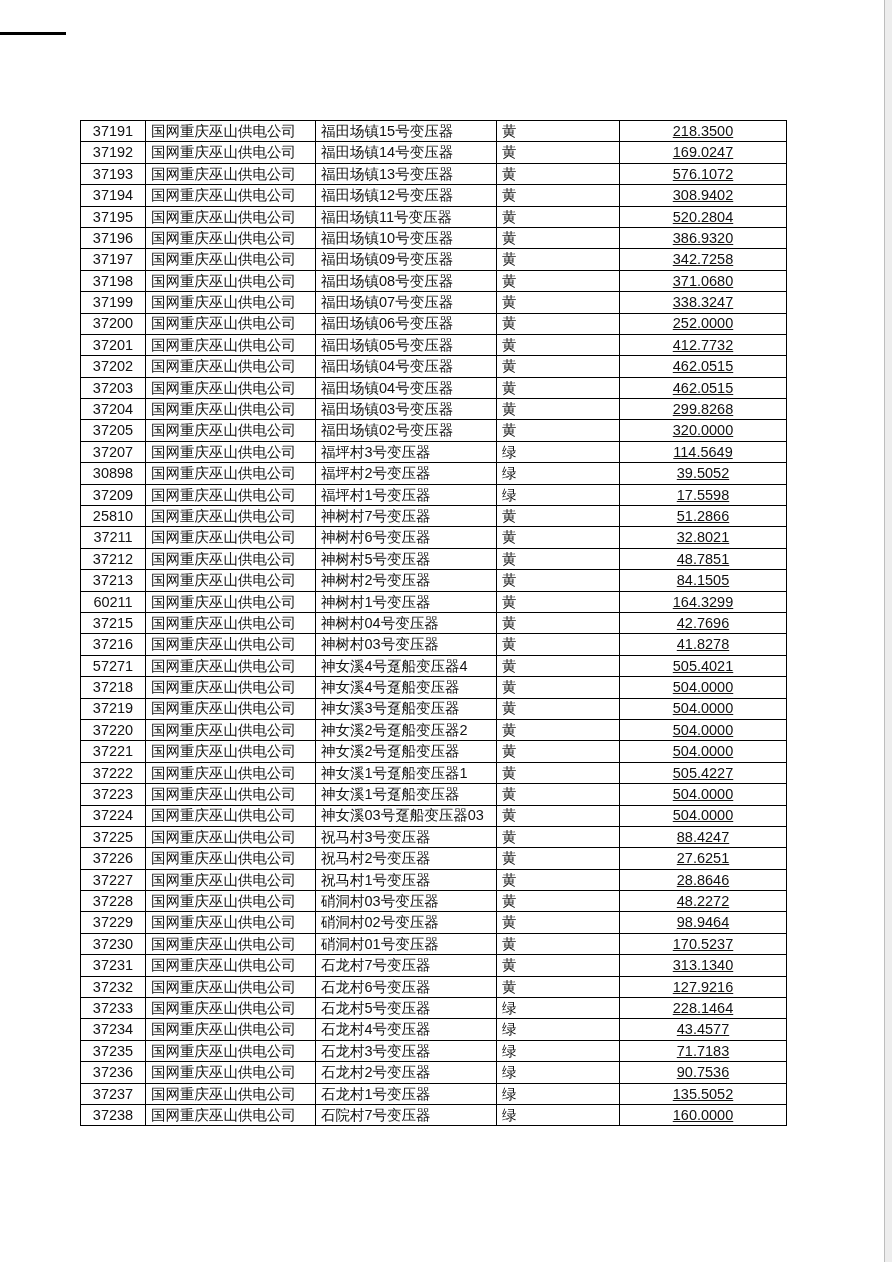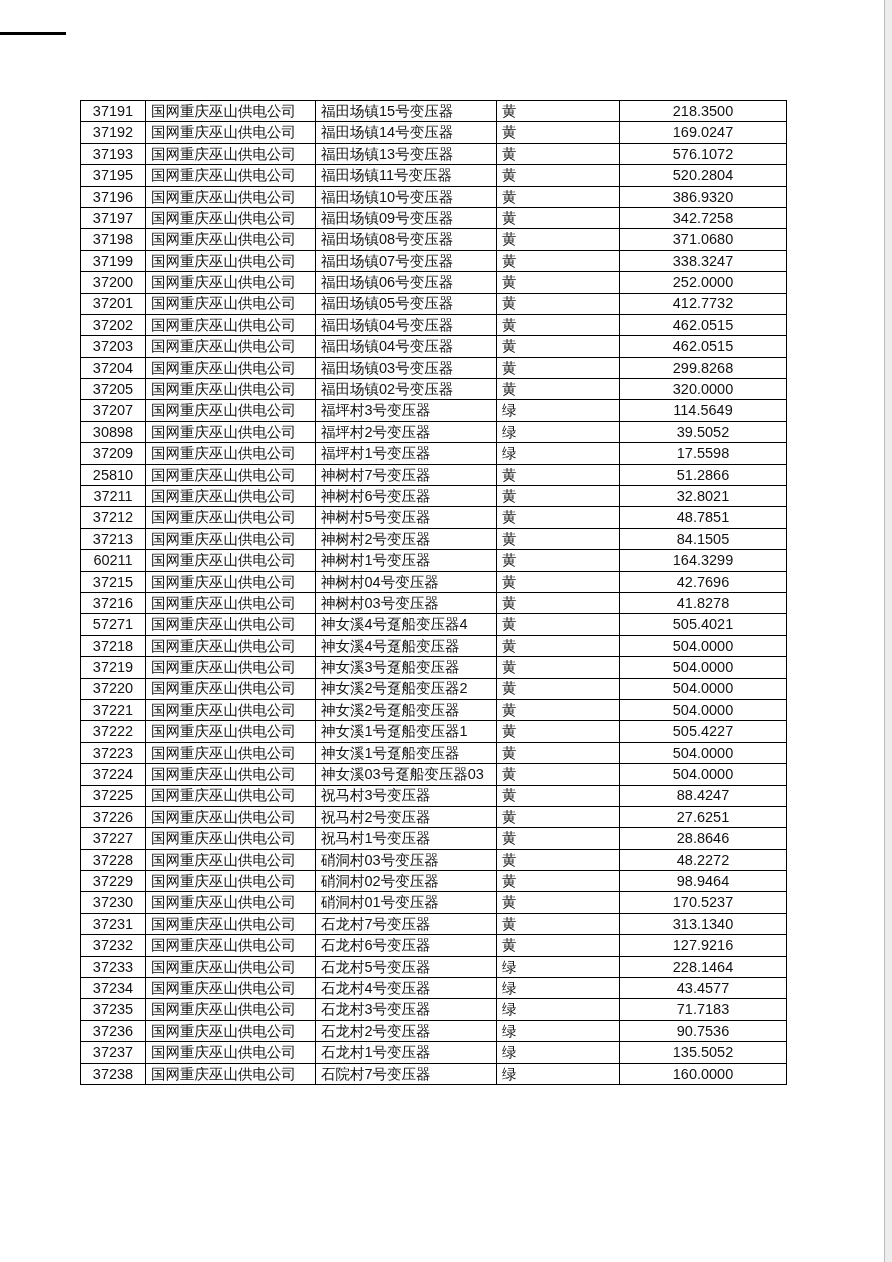--- a/index.html
+++ b/index.html
@@ -28,41 +28,41 @@
     right: 0;
     top: 0;
     width: 7px;
     height: 100%;
     background: #ededed;
     border-left: 1px solid #bdbdbd;
   }
   table.data-table {
     position: absolute;
     left: 80px;
-    top: 100px;
+    top: 120px;
     border-collapse: collapse;
     table-layout: fixed;
     width: 706px;
   }
   table.data-table td {
     border: 1px solid #000000;
     height: 21.4px;
     box-sizing: border-box;
     padding: 0 5px;
     font-size: 14.5px;
     line-height: 1;
     color: #111111;
     white-space: nowrap;
     overflow: hidden;
   }
   .col-id      { width: 65px; }
   .col-company { width: 170px; }
   .col-device  { width: 181px; }
   .col-status  { width: 123px; }
-  .col-value   { width: 167px; }
+  .col-value   { width: 167px; text-decoration: underline; }
   .align-center { text-align: center; }
   .align-left   { text-align: left; }
 </style>
 </head>
 <body>
 
 <div class="page">
   <div class="top-edge-mark"></div>
   <div class="right-edge-strip"></div>
 
@@ -83,20 +83,27 @@
           <td class="col-value align-center">169.0247</td>
         </tr>
         <tr>
           <td class="col-id align-center">37193</td>
           <td class="col-company align-left">国网重庆巫山供电公司</td>
           <td class="col-device align-left">福田场镇13号变压器</td>
           <td class="col-status align-left">黄</td>
           <td class="col-value align-center">576.1072</td>
         </tr>
         <tr>
+          <td class="col-id align-center">37194</td>
+          <td class="col-company align-left">国网重庆巫山供电公司</td>
+          <td class="col-device align-left">福田场镇12号变压器</td>
+          <td class="col-status align-left">黄</td>
+          <td class="col-value align-center">308.9402</td>
+        </tr>
+        <tr>
           <td class="col-id align-center">37195</td>
           <td class="col-company align-left">国网重庆巫山供电公司</td>
           <td class="col-device align-left">福田场镇11号变压器</td>
           <td class="col-status align-left">黄</td>
           <td class="col-value align-center">520.2804</td>
         </tr>
         <tr>
           <td class="col-id align-center">37196</td>
           <td class="col-company align-left">国网重庆巫山供电公司</td>
           <td class="col-device align-left">福田场镇10号变压器</td>

